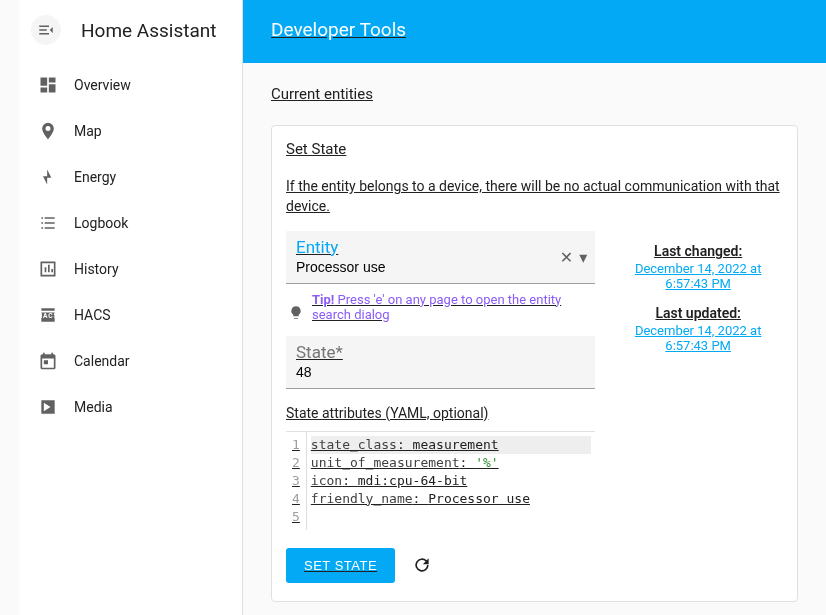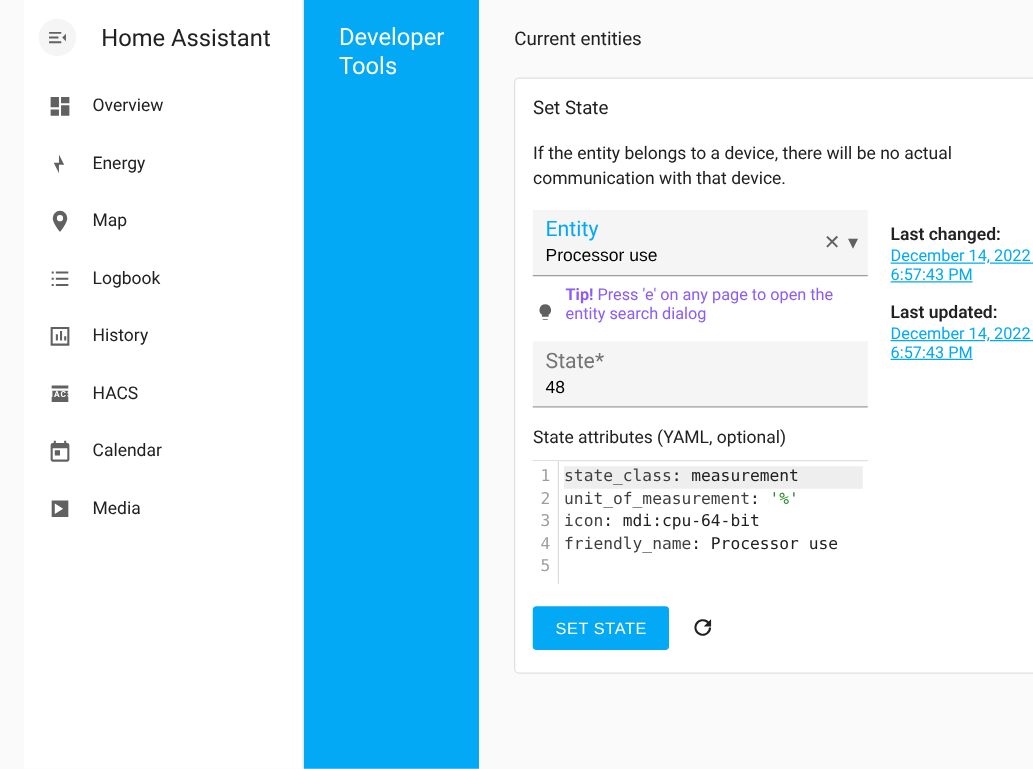--- a/index.html
+++ b/index.html
@@ -44,41 +44,41 @@
       gap: 15px;
       padding: 12px 18px;
       cursor: pointer;
       color: #212121;
       font-size: 14px;
     }
     .nav-item .icon { width: 22px; height: 22px; color: #616161; display:flex; align-items:center; justify-content:center;}
     .hacs-badge{font-size:8px; font-weight:700; letter-spacing:1px; color:#616161;}
 
     
-    .main { flex:1; display:flex; flex-direction:row; overflow:auto;}
+    .main { flex:1; display:flex; flex-direction:column; overflow:auto;text-decoration:underline;}
     .topbar {
       background:#03a9f4;
       color:#fff;
       padding: 18px 28px 0 28px;
     }
     .topbar-title{ font-size:19px; font-weight:400; margin-bottom:22px;}
     .tabs{ display:flex; gap:28px; font-size:13px; font-weight:500; letter-spacing:0.5px;}
     .tab{ padding-bottom:13px; cursor:pointer; opacity:0.85;}
     .tab.active{ border-bottom:2px solid #fff; opacity:1; }
 
     .content{ padding:22px 28px; }
     h1.page-title{ font-size:15px; font-weight:400; margin-bottom:22px;}
 
     .card{ border:1px solid #e0e0e0; border-radius:4px; padding:14px 14px 18px 14px; background:#fff; }
     .card-title{ font-size:15px; margin-bottom:18px; font-weight:400;}
     .card-desc{ font-size:14px; color:#212121; line-height:1.45; margin-bottom:14px;}
 
     .row{ display:flex; gap:18px; align-items:flex-start;}
     .col-left{ width:356px;}
-    .col-right{ font-size:14px; padding-top:12px;}
+    .col-right{ font-size:14px; padding-top:12px;text-align:center;}
 
     .field{ background:#f5f5f5; border-bottom:1px solid #9e9e9e; padding:6px 10px 6px 10px; position:relative; }
     .field-label{ color:#03a9f4; font-size:17px; }
     .field-label.muted{ color:#757575; }
     .field-input{ border:none; background:transparent; font-size:14px; width:100%; outline:none; padding:2px 0; }
     .field-actions{ position:absolute; right:8px; top:50%; transform:translateY(-50%); display:flex; gap:6px; color:#616161;}
     .field-actions span{cursor:pointer; font-size:16px;}
 
     .tip{ display:flex; align-items:flex-end; gap:8px; font-size:13px; color:#8b5cf6; margin:8px 0 14px 2px;}
     .tip b{font-weight:700;}
@@ -120,32 +120,32 @@
       <span class="icon">
           <svg width="20" height="20" viewBox="0 0 24 24">
             <path fill="currentColor" d="M3 3h8v10H3V3m10 0h8v6h-8V3M3 15h8v6H3v-6m10-4h8v10h-8V11z"></path>
           </svg>
         </span>
       <span>Overview</span>
     </div>
     <div class="nav-item">
       <span class="icon">
           <svg width="20" height="20" viewBox="0 0 24 24">
+            <path fill="currentColor" d="M12 2a7 7 0 0 1 7 7c0 5-7 13-7 13S5 14 5 9a7 7 0 0 1 7-7m0 4a3 3 0 1 0 0 6 3 3 0 0 0 0-6z"></path>
+          </svg>
+        </span>
+      <span>Map</span>
+    </div>
+    <div class="nav-item">
+      <span class="icon">
+          <svg width="20" height="20" viewBox="0 0 24 24">
             <path fill="currentColor" d="M11 21L6 11h5V3l5 10h-5v8z"></path>
           </svg>
         </span>
       <span>Energy</span>
-    </div>
-    <div class="nav-item">
-      <span class="icon">
-          <svg width="20" height="20" viewBox="0 0 24 24">
-            <path fill="currentColor" d="M12 2a7 7 0 0 1 7 7c0 5-7 13-7 13S5 14 5 9a7 7 0 0 1 7-7m0 4a3 3 0 1 0 0 6 3 3 0 0 0 0-6z"></path>
-          </svg>
-        </span>
-      <span>Map</span>
     </div>
     <div class="nav-item">
       <span class="icon">
           <svg width="20" height="20" viewBox="0 0 24 24">
             <path fill="currentColor" d="M4 5h2v2H4V5m4 0h12v2H8V5M4 11h2v2H4v-2m4 0h12v2H8v-2M4 17h2v2H4v-2m4 0h12v2H8v-2z"></path>
           </svg>
         </span>
       <span>Logbook</span>
     </div>
     <div class="nav-item">

